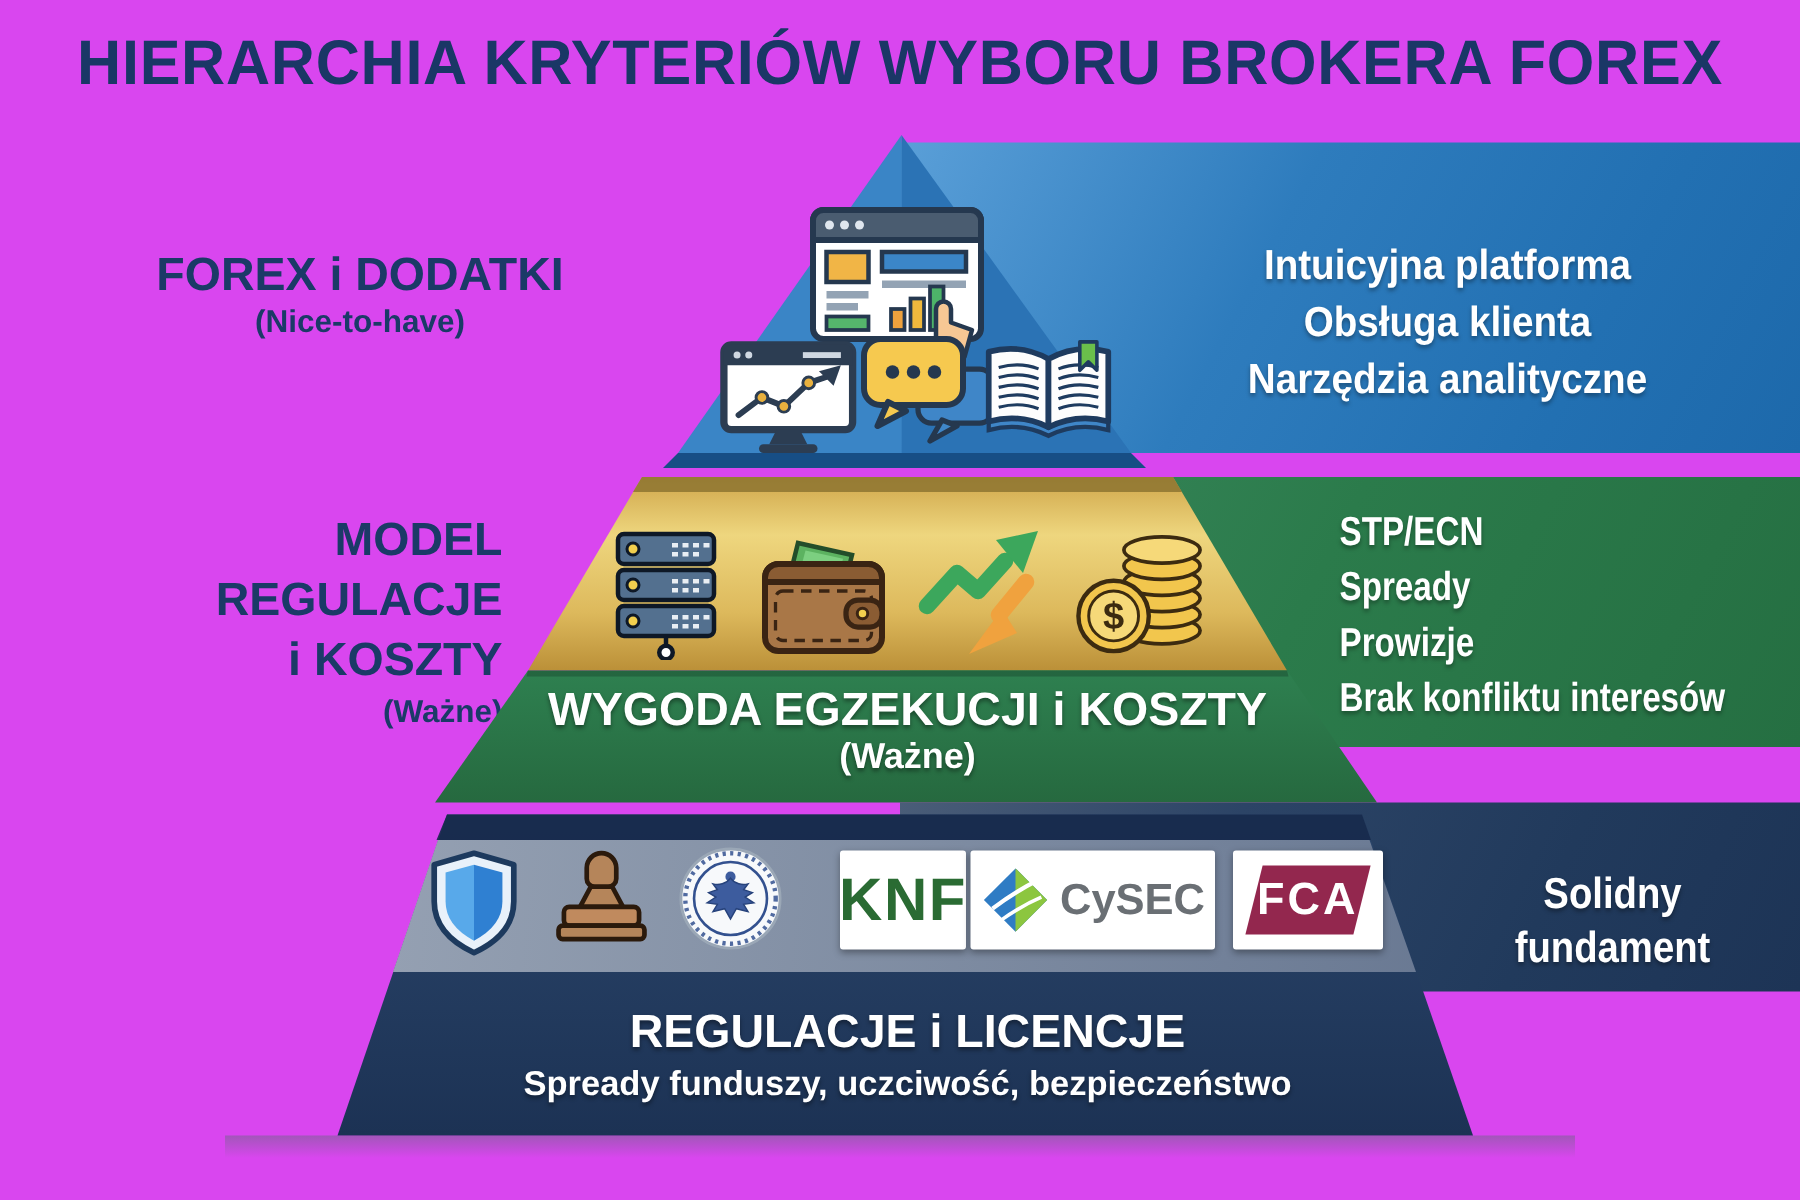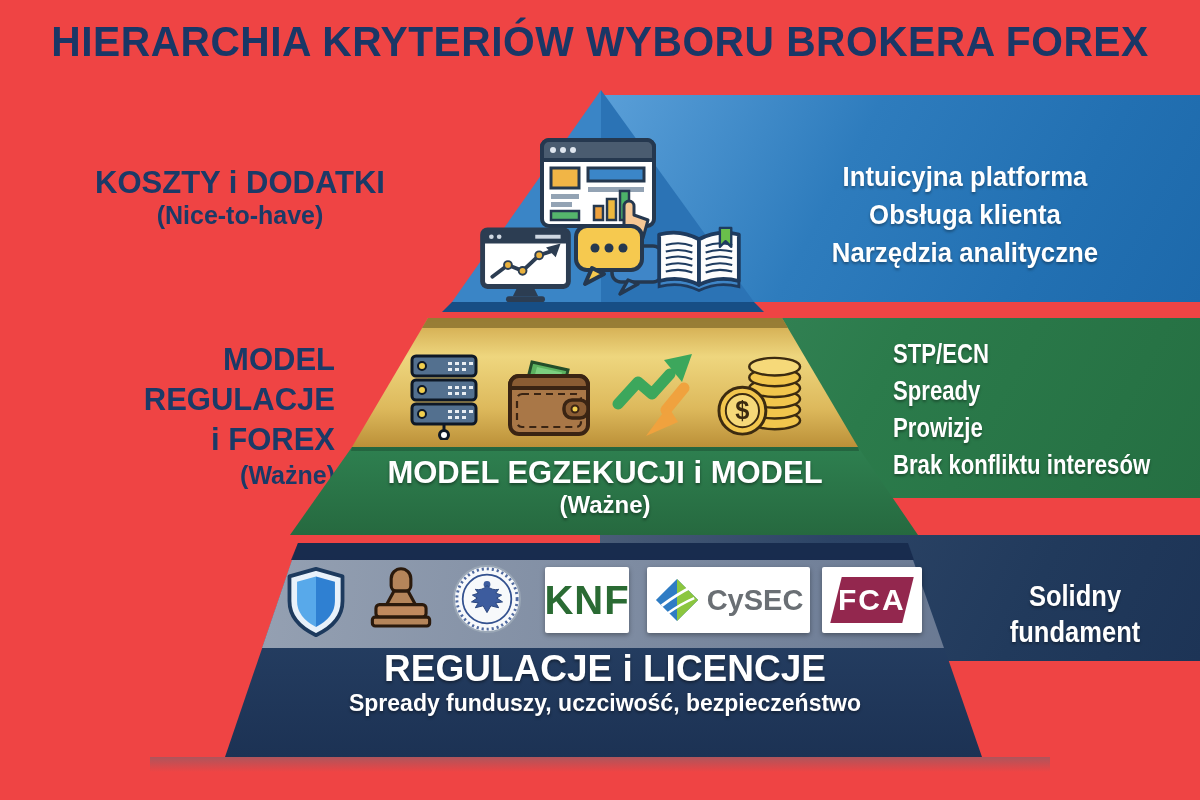--- a/index.html
+++ b/index.html
@@ -1,25 +1,25 @@
 <!DOCTYPE html>
 <html><head>
 <meta charset="utf-8">
 <style>
   html,body{margin:0;padding:0;background:#fff;}
-  .stage{position:relative;width:1200px;height:800px;background:#ef4444;overflow:hidden;
+  .stage{position:relative;width:1200px;height:800px;background:#d946ef;overflow:hidden;
          font-family:"Liberation Sans","DejaVu Sans",sans-serif;}
   .abs{position:absolute;}
 
   
   .title{left:0;top:18px;width:1200px;text-align:center;font-size:42px;font-weight:bold;
          color:#1a3766;letter-spacing:.5px;transform:scaleX(.97);}
   .lbl{color:#1b3a67;text-align:center;font-weight:bold;}
   .lbl-main{font-size:31px;line-height:34px;}
-  .lbl-sub{font-size:25px;line-height:30px;}
+  .lbl-sub{font-size:21px;line-height:30px;}
   .lbl2-line{font-size:31px;line-height:40px;}
 
   
   .band{left:600px;width:600px;z-index:1;}
   .band-blue{top:95px;height:207px;background:linear-gradient(118deg,#5a9fd8 0%,#2e7cbd 40%,#2270b2 75%,#1d69ab 100%);}
   .band-green{top:318px;height:180px;background:linear-gradient(118deg,#39875c 0%,#2b7b4b 45%,#256f42 100%);}
   .band-navy{top:535px;height:126px;background:linear-gradient(115deg,#4a5d78 0%,#2c4466 35%,#213a5c 70%,#1d3456 100%);}
   .bandtext{color:#fff;font-weight:bold;z-index:4;text-shadow:0 2px 3px rgba(0,0,0,.35);}
   .bt1{left:740px;top:158px;width:450px;text-align:center;font-size:28px;line-height:38px;transform:scaleX(.92);}
   .bt2{left:893px;top:336px;font-size:27px;line-height:37px;transform:scaleX(.82);transform-origin:0 0;white-space:nowrap;}
@@ -27,21 +27,21 @@
 
   
   .pyr{left:0;top:0;z-index:2;}
 
   
   .tiertext{color:#fff;font-weight:bold;text-align:center;z-index:4;text-shadow:0 2px 3px rgba(0,0,0,.4);}
   .t2text{left:300px;top:456px;width:610px;}
   .t2-title{font-size:31px;line-height:34px;}
   .t2-sub{font-size:24px;line-height:30px;}
   .t3text{left:240px;top:651px;width:730px;}
-  .t3-title{font-size:37px;line-height:36px;}
+  .t3-title{font-size:31px;line-height:36px;margin-top:19px;}
   .t3-sub{font-size:24px;line-height:29px;}
   .t3-desc{font-size:23px;line-height:33px;}
 
   
   .icon{z-index:3;}
   .icon svg{display:block;width:100%;height:100%;}
 
   
   .logobox{z-index:3;background:#fff;border-radius:2px;display:flex;align-items:center;
            justify-content:center;box-shadow:0 2px 5px rgba(0,0,0,.35);}
@@ -52,27 +52,27 @@
   .fca-text{transform:skewX(14deg);color:#fff;font-size:30px;font-weight:bold;letter-spacing:2px;}
 </style>
 </head>
 <body>
 
 <div class="stage">
 
   <div class="abs title">HIERARCHIA KRYTERIÓW WYBORU BROKERA FOREX</div>
 
   <div class="abs lbl" style="left:60px;top:166px;width:360px;">
-    <div class="lbl-main">KOSZTY i DODATKI</div>
+    <div class="lbl-main">FOREX i DODATKI</div>
     <div class="lbl-sub">(Nice-to-have)</div>
   </div>
   <div class="abs lbl" style="left:65px;top:340px;width:270px;text-align:right;">
     <div class="lbl2-line">MODEL</div>
     <div class="lbl2-line">REGULACJE</div>
-    <div class="lbl2-line">i FOREX</div>
+    <div class="lbl2-line">i KOSZTY</div>
     <div class="lbl-sub">(Ważne)</div>
   </div>
 
   <div class="abs band band-blue"></div>
   <div class="abs band band-green"></div>
   <div class="abs band band-navy"></div>
 
   <div class="abs bandtext bt1">
     <div>Intuicyjna platforma</div>
     <div>Obsługa klienta</div>
@@ -125,21 +125,21 @@
     <polygon points="428,318 782,318 788,328 422,328" fill="#8d7430" opacity=".85"></polygon>
     <polygon points="352,447 858,447 918,535 290,535" fill="url(#greenGrad)"></polygon>
     <polygon points="352,447 858,447 859,451 351,451" fill="#173f28" opacity=".4"></polygon>
 
     <polygon points="601,90 452,302 601,302" fill="#3a85c6"></polygon>
     <polygon points="601,90 601,302 754,302" fill="#2b73b5"></polygon>
     <polygon points="452,302 754,302 764,312 442,312" fill="#174e85"></polygon>
   </svg>
 
   <div class="abs tiertext t2text">
-    <div class="t2-title">MODEL EGZEKUCJI i MODEL</div>
+    <div class="t2-title">WYGODA EGZEKUCJI i KOSZTY</div>
     <div class="t2-sub">(Ważne)</div>
   </div>
   <div class="abs tiertext t3text">
     <div class="t3-title">REGULACJE i LICENCJE</div>
     <div class="t3-desc">Spready funduszy, uczciwość, bezpieczeństwo</div>
   </div>
 
   <div class="abs icon" style="left:538px;top:136px;width:130px;height:112px;">
     <svg viewBox="0 0 130 112">
       <rect x="4" y="4" width="112" height="86" rx="7" fill="#fff" stroke="#25384f" stroke-width="4"></rect>
@@ -298,21 +298,21 @@
   </div>
   <div class="abs icon" style="left:452px;top:563px;width:70px;height:72px;">
     <svg viewBox="0 0 72 72">
       <circle cx="36" cy="36" r="34" fill="#f7f9fb" stroke="#9aa7b6" stroke-width="2"></circle>
       <circle cx="36" cy="36" r="31" fill="none" stroke="#33518f" stroke-width="3" stroke-dasharray="2.2 3" opacity=".85"></circle>
       <circle cx="36" cy="36" r="25" fill="none" stroke="#33518f" stroke-width="1.8"></circle>
       <circle cx="36" cy="21" r="3.5" fill="#3d5c9e"></circle>
       <path d="M36 22 c3 4 8 5 12 4 l-3 4 6 2 -5 3 6 4 -7 1 3 5 -8 -2 -4 7 -4 -7 -8 2 3 -5 -7 -1 6 -4 -5 -3 6 -2 -3 -4 c4 1 9 0 12 -4 z" fill="#3d5c9e" stroke="#27437c" stroke-width="1"></path>
     </svg>
   </div>
-  <div class="abs logobox" style="left:545px;top:567px;width:84px;height:66px;">
+  <div class="abs logobox" style="left:560px;top:567px;width:84px;height:66px;">
     <span class="knf-text">KNF</span>
   </div>
   <div class="abs logobox" style="left:647px;top:567px;width:163px;height:66px;">
     <svg width="46" height="46" viewBox="0 0 48 48">
       <path d="M24 2 L46 24 L24 46 L2 24 Z" fill="#2f7cc4"></path>
       <path d="M24 2 L46 24 L24 46 Z" fill="#8cc63f"></path>
       <path d="M8 30 Q24 18 40 10" stroke="#fff" stroke-width="3" fill="none"></path>
       <path d="M14 38 Q28 28 42 22" stroke="#fff" stroke-width="2.5" fill="none"></path>
     </svg>
     <span class="cysec-text">CySEC</span>

